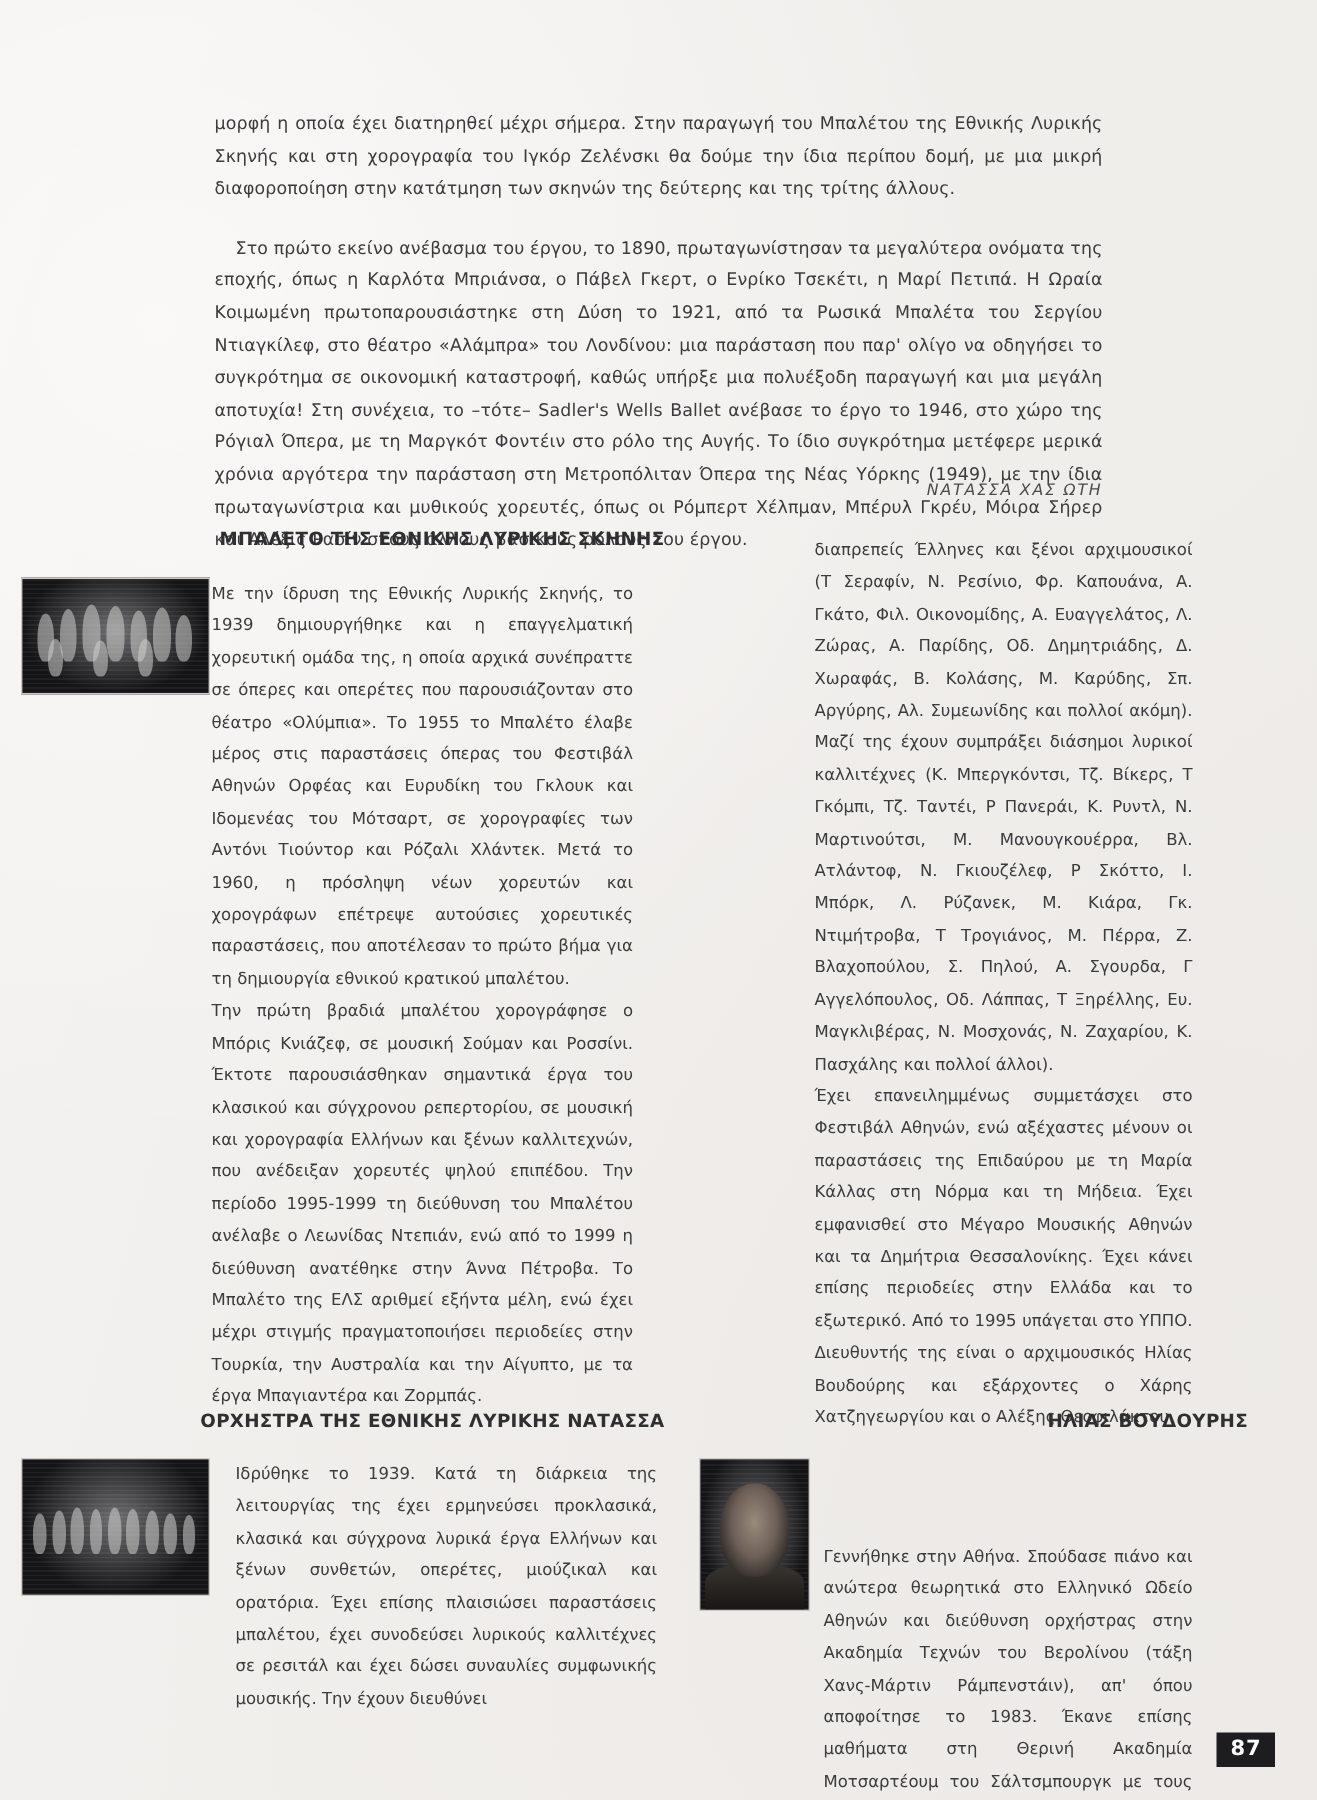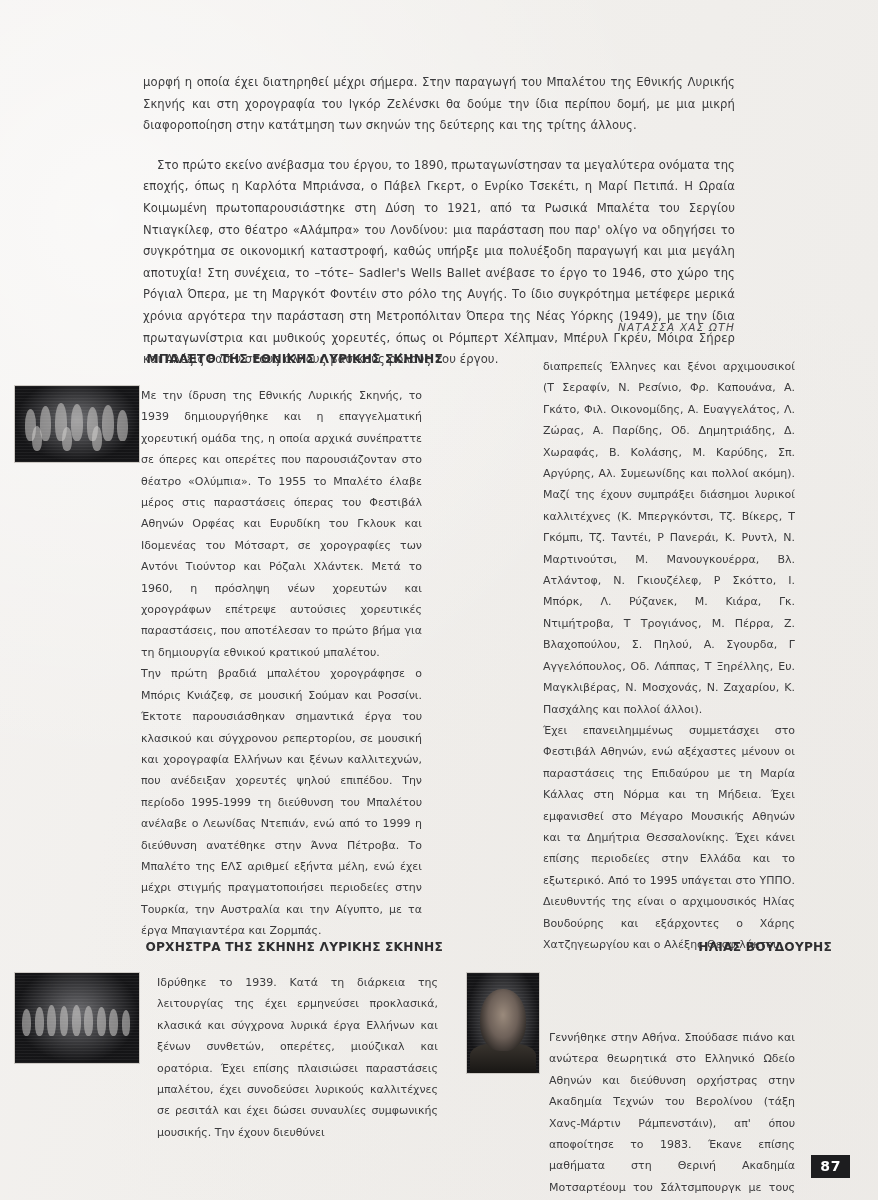--- a/index.html
+++ b/index.html
@@ -219,21 +219,21 @@
       <span style="left:38%;top:54%;width:8%;height:32%"></span>
       <span style="left:62%;top:53%;width:8%;height:33%"></span>
     </div>
   </div>
 
   <div class="col" id="ballet-text">
     <p>Με την ίδρυση της Εθνικής Λυρικής Σκηνής, το 1939 δημιουργήθηκε και η επαγγελματική χορευτική ομάδα της, η οποία αρχικά συνέπραττε σε όπερες και οπερέτες που παρουσιάζονταν στο θέατρο «Ολύμπια». Το 1955 το Μπαλέτο έλαβε μέρος στις παραστάσεις όπερας του Φεστιβάλ Αθηνών Ορφέας και Ευρυδίκη του Γκλουκ και Ιδομενέας του Μότσαρτ, σε χορογραφίες των Αντόνι Τιούντορ και Ρόζαλι Χλάντεκ. Μετά το 1960, η πρόσληψη νέων χορευτών και χορογράφων επέτρεψε αυτούσιες χορευτικές παραστάσεις, που αποτέλεσαν το πρώτο βήμα για τη δημιουργία εθνικού κρατικού μπαλέτου.</p>
     <p>Την πρώτη βραδιά μπαλέτου χορογράφησε ο Μπόρις Κνιάζεφ, σε μουσική Σούμαν και Ροσσίνι. Έκτοτε παρουσιάσθηκαν σημαντικά έργα του κλασικού και σύγχρονου ρεπερτορίου, σε μουσική και χορογραφία Ελλήνων και ξένων καλλιτεχνών, που ανέδειξαν χορευτές ψηλού επιπέδου. Την περίοδο 1995-1999 τη διεύθυνση του Μπαλέτου ανέλαβε ο Λεωνίδας Ντεπιάν, ενώ από το 1999 η διεύθυνση ανατέθηκε στην Άννα Πέτροβα. Το Μπαλέτο της ΕΛΣ αριθμεί εξήντα μέλη, ενώ έχει μέχρι στιγμής πραγματοποιήσει περιοδείες στην Τουρκία, την Αυστραλία και την Αίγυπτο, με τα έργα Μπαγιαντέρα και Ζορμπάς.</p>
   </div>
 
-  <div class="title-orchestra sec-title">ΟΡΧΗΣΤΡΑ ΤΗΣ ΣΚΗΝΗΣ ΛΥΡΙΚΗΣ ΣΚΗΝΗΣ</div>
+  <div class="title-orchestra sec-title">ΟΡΧΗΣΤΡΑ ΤΗΣ ΕΘΝΙΚΗΣ ΛΥΡΙΚΗΣ ΝΑΤΑΣΣΑ</div>
 
   <div class="photo" id="orchestra-photo">
     <div class="grain"></div>
     <div class="figures">
       <span style="left:6%;top:40%;width:7%;height:30%"></span>
       <span style="left:16%;top:38%;width:7%;height:32%"></span>
       <span style="left:26%;top:36%;width:7%;height:34%"></span>
       <span style="left:36%;top:37%;width:7%;height:33%"></span>
       <span style="left:46%;top:35%;width:7%;height:35%"></span>
       <span style="left:56%;top:37%;width:7%;height:33%"></span>

